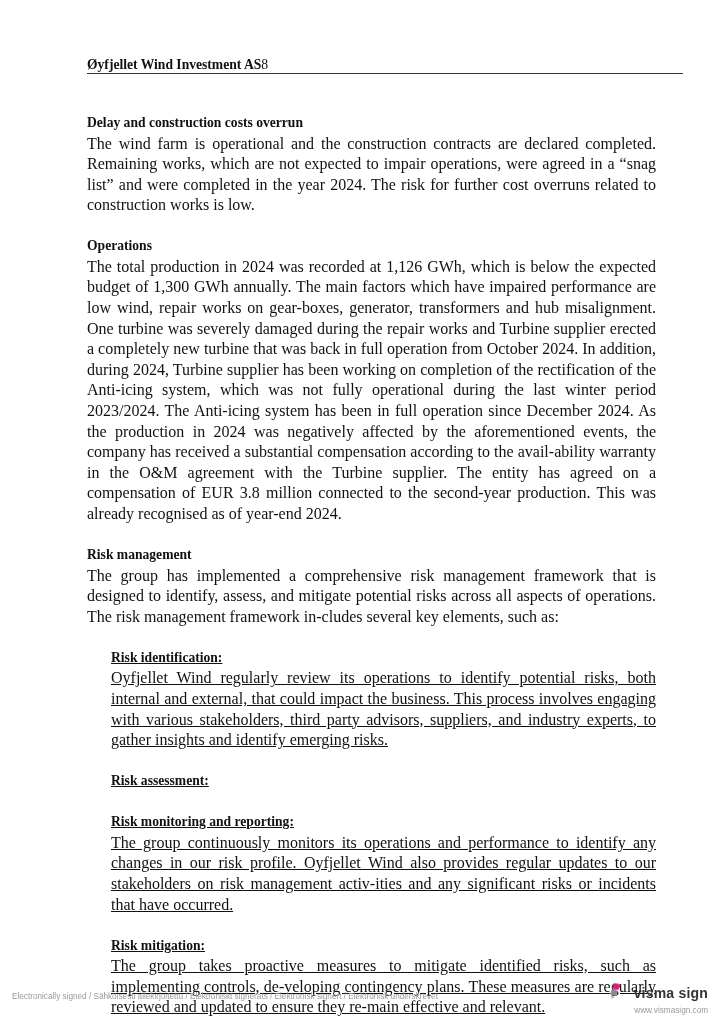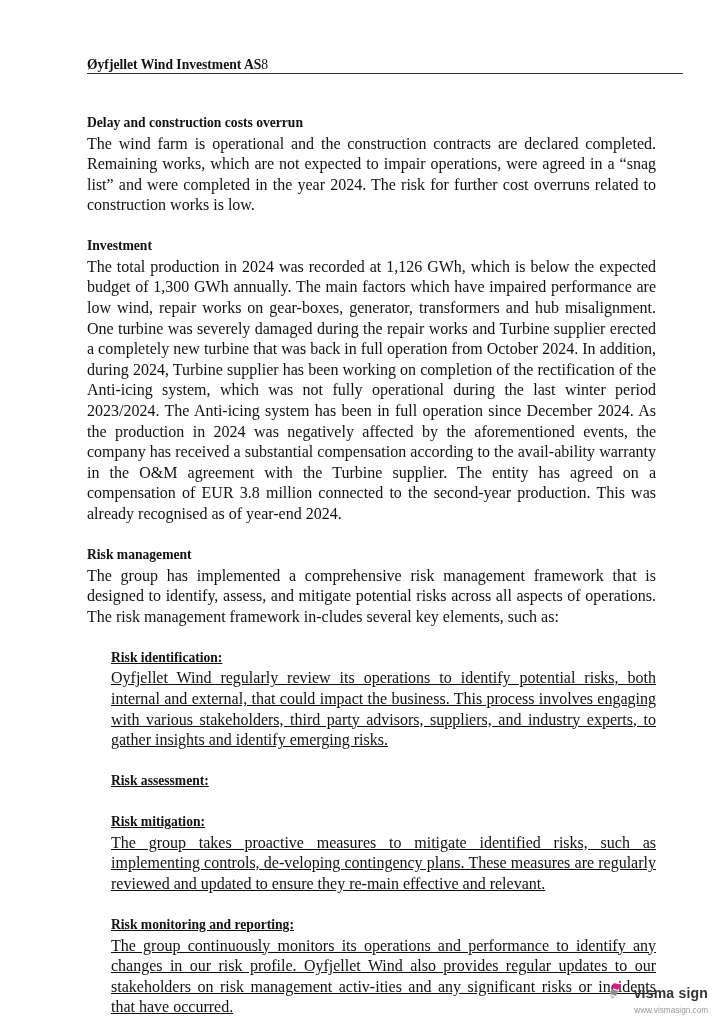--- a/index.html
+++ b/index.html
@@ -41,46 +41,47 @@
   <span class="header-title">Øyfjellet Wind Investment AS</span>
   <span class="page-number">8</span>
 </div>
 
 <div class="content">
   <div class="section">
     <div class="h">Delay and construction costs overrun</div>
     <div class="p">The wind farm is operational and the construction contracts are declared completed. Remaining works, which are not expected to impair operations, were agreed in a “snag list” and were completed in the year 2024. The risk for further cost overruns related to construction works is low.</div>
   </div>
   <div class="section">
-    <div class="h">Investment</div>
+    <div class="h">Operations</div>
     <div class="p">The total production in 2024 was recorded at 1,126 GWh, which is below the expected budget of 1,300 GWh annually. The main factors which have impaired performance are low wind, repair works on gear-boxes, generator, transformers and hub misalignment. One turbine was severely damaged during the repair works and Turbine supplier erected a completely new turbine that was back in full operation from October 2024. In addition, during 2024, Turbine supplier has been working on completion of the rectification of the Anti-icing system, which was not fully operational during the last winter period 2023/2024. The Anti-icing system has been in full operation since December 2024. As the production in 2024 was negatively affected by the aforementioned events, the company has received a substantial compensation according to the avail-ability warranty in the O&amp;M agreement with the Turbine supplier. The entity has agreed on a compensation of EUR 3.8 million connected to the second-year production. This was already recognised as of year-end 2024.</div>
   </div>
   <div class="section">
     <div class="h">Risk management</div>
     <div class="p">The group has implemented a comprehensive risk management framework that is designed to identify, assess, and mitigate potential risks across all aspects of operations. The risk management framework in-cludes several key elements, such as:</div>
   </div>
 
   <div class="sub">
     <div class="h">Risk identification:</div>
     <div class="p">Oyfjellet Wind regularly review its operations to identify potential risks, both internal and external, that could impact the business. This process involves engaging with various stakeholders, third party advisors, suppliers, and industry experts, to gather insights and identify emerging risks.</div>
   </div>
   <div class="sub">
     <div class="h">Risk assessment:</div>
   </div>
   <div class="sub">
+    <div class="h">Risk monitoring and reporting:</div>
+    <div class="p">The group continuously monitors its operations and performance to identify any changes in our risk profile. Oyfjellet Wind also provides regular updates to our stakeholders on risk management activ-ities and any significant risks or incidents that have occurred.</div>
+  </div>
+  <div class="sub">
     <div class="h">Risk mitigation:</div>
     <div class="p">The group takes proactive measures to mitigate identified risks, such as implementing controls, de-veloping contingency plans. These measures are regularly reviewed and updated to ensure they re-main effective and relevant.</div>
-  </div>
-  <div class="sub">
-    <div class="h">Risk monitoring and reporting:</div>
-    <div class="p">The group continuously monitors its operations and performance to identify any changes in our risk profile. Oyfjellet Wind also provides regular updates to our stakeholders on risk management activ-ities and any significant risks or incidents that have occurred.</div>
   </div>
 </div>
 
 <div class="footer-left">
+  <div>Electronically signed / Sähköisesti allekirjoitettu / Elektroniskt signerats / Elektronisk signert / Elektronisk underskrevet</div>
 </div>
 
 <div class="footer-right">
   <div class="brand">
     <span>
       <svg width="12" height="16" viewBox="0 0 12 16">
         <polygon points="4,0 11,2 8,7 2,5" fill="#e6187f"></polygon>
         <polygon points="2,6 8,8 6,13 0,11" fill="#8c8c8c"></polygon>
         <polygon points="0,12 5,14 2,16" fill="#bdbdbd"></polygon>
       </svg>

